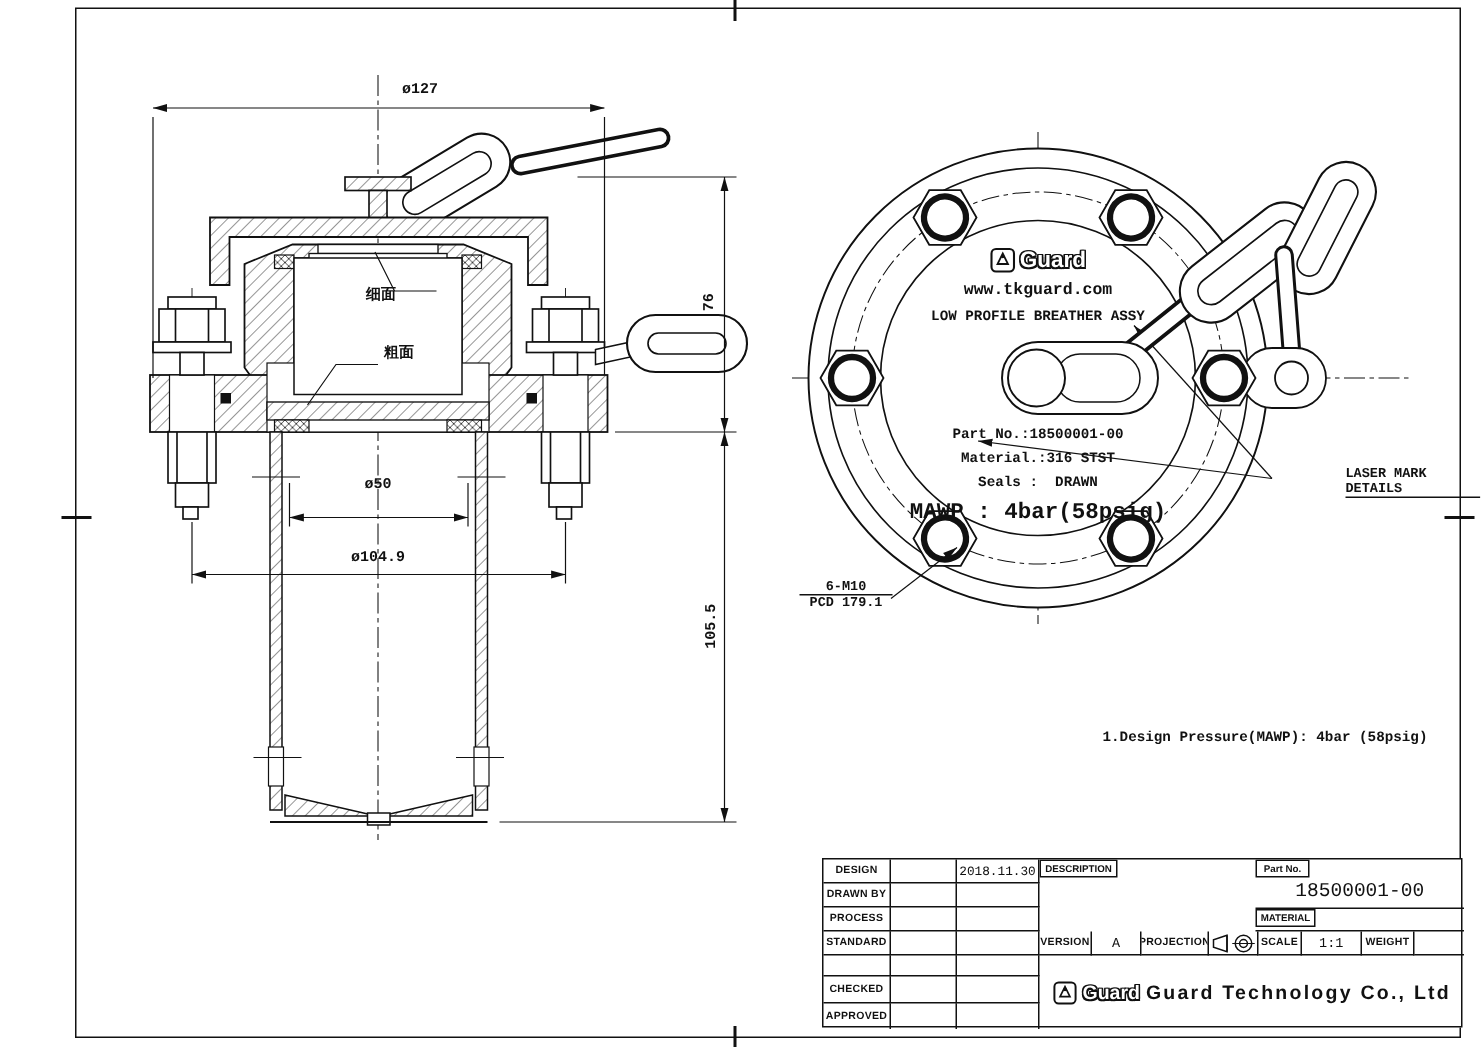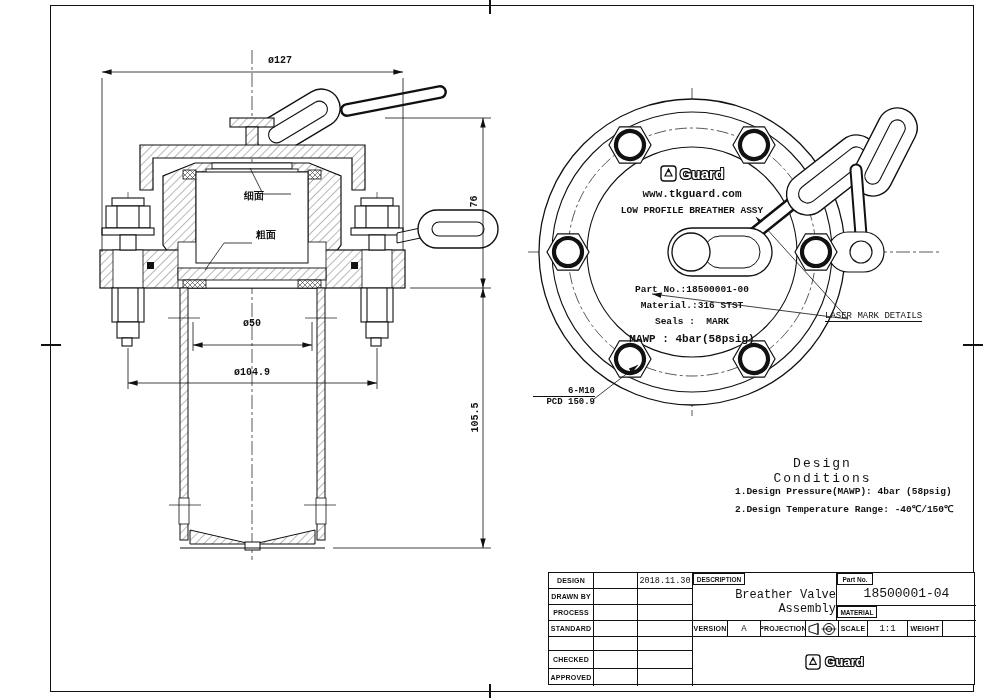--- a/index.html
+++ b/index.html
@@ -15,21 +15,21 @@
   .tvc{text-align:center;}
   .pre{white-space:pre;}
   .ul{border-bottom:1px solid #111;}
   
   #tb{position:absolute;left:548px;top:572px;width:427px;height:113px;border:1.6px solid #111;box-sizing:border-box;background:#fff;}
   .cell{position:absolute;box-sizing:border-box;border-right:1px solid #111;border-bottom:1px solid #111;
         display:flex;align-items:center;justify-content:center;overflow:hidden;}
   .lbl{font:bold 7px "Liberation Sans",sans-serif;letter-spacing:0.2px;}
   .tag{position:absolute;box-sizing:border-box;border:1px solid #111;background:#fff;z-index:3;
        display:flex;align-items:center;justify-content:center;font:bold 6.5px "Liberation Sans",sans-serif;}
-  .mono{font-family:"Liberation Mono","DejaVu Sans Mono",monospace;text-align:right;}
+  .mono{font-family:"Liberation Mono","DejaVu Sans Mono",monospace;}
   .outline-txt{font-weight:bold;color:#fff;
     text-shadow:-1px -1px 0 #111,1px -1px 0 #111,-1px 1px 0 #111,1px 1px 0 #111,0 -1px 0 #111,0 1px 0 #111,-1px 0 0 #111,1px 0 0 #111;}
 </style>
 </head>
 <body>
 
 <div id="sheet">
 
   <div id="frame"></div>
   <div class="tick" style="left:489px;top:0;width:2px;height:14px;"></div>
@@ -227,31 +227,29 @@
       <rect x="1" y="1" width="15" height="15" rx="3" fill="none" stroke="#111" stroke-width="1.4"></rect>
       <path d="M8.5,4 L12,11 L5,11 Z" fill="none" stroke="#111" stroke-width="1.2"></path>
       <circle cx="8.5" cy="6" r="1.2" fill="#111"></circle>
     </svg>
     <span class="outline-txt" style="font-size:15px;font-family:'Liberation Sans',sans-serif;">Guard</span>
   </div>
   <div class="t tvc" style="left:617px;top:188px;width:150px;font-size:11px;font-weight:bold;">www.tkguard.com</div>
   <div class="t tvc" style="left:597px;top:205px;width:190px;font-size:9.5px;font-weight:bold;">LOW PROFILE BREATHER ASSY</div>
   <div class="t tvc" style="left:597px;top:284px;width:190px;font-size:9.5px;font-weight:600;">Part No.:18500001-00</div>
   <div class="t tvc" style="left:597px;top:300px;width:190px;font-size:9.5px;font-weight:600;">Material.:316 STST</div>
-  <div class="t tvc pre" style="left:597px;top:316px;width:190px;font-size:9.5px;font-weight:600;">Seals :  MARK</div>
-  <div class="t tvc" style="left:597px;top:333px;width:190px;font-size:11px;font-weight:600;">MAWP : 4bar(58psig)</div>
-  <div class="t ul" style="left:825px;top:311px;font-size:9px;font-weight:400;">LASER MARK DETAILS</div>
+  <div class="t tvc pre" style="left:597px;top:316px;width:190px;font-size:9.5px;font-weight:600;">Seals :  DRAWN</div>
+  <div class="t tvc" style="left:597px;top:333px;width:190px;font-size:15px;font-weight:600;">MAWP : 4bar(58psig)</div>
+  <div class="t ul" style="left:897px;top:311px;font-size:9px;font-weight:700;">LASER MARK DETAILS</div>
   <div class="abs" style="left:533px;top:386px;width:62px;text-align:center;">
     <div class="mono ul" style="font-size:9px;font-weight:600;">6-M10</div>
-    <div class="mono" style="font-size:9px;font-weight:600;">PCD 150.9</div>
+    <div class="mono" style="font-size:9px;font-weight:600;">PCD 179.1</div>
   </div>
 
-  <div class="t tvc" style="left:740px;top:456px;width:165px;font-size:13px;letter-spacing:2px;">Design Conditions</div>
   <div class="t" style="left:735px;top:486px;font-size:9.5px;font-weight:600;">1.Design Pressure(MAWP): 4bar (58psig)</div>
-  <div class="t" style="left:735px;top:502px;font-size:9.5px;font-weight:600;">2.Design Temperature Range: -40℃/150℃</div>
 
   <div id="tb">
 
     <div class="cell lbl" style="left:0;top:0;width:45px;height:16px;">DESIGN</div>
     <div class="cell" style="left:45px;top:0;width:44px;height:16px;"></div>
     <div class="cell mono" style="left:89px;top:0;width:55px;height:16px;font-size:8.5px;">2018.11.30</div>
 
     <div class="cell lbl" style="left:0;top:16px;width:45px;height:16px;">DRAWN BY</div>
     <div class="cell" style="left:45px;top:16px;width:44px;height:16px;"></div>
     <div class="cell mono" style="left:89px;top:16px;width:55px;height:16px;font-size:8.5px;"></div>
@@ -269,26 +267,23 @@
     <div class="cell" style="left:89px;top:64px;width:55px;height:14px;"></div>
 
     <div class="cell lbl" style="left:0;top:78px;width:45px;height:18px;">CHECKED</div>
     <div class="cell" style="left:45px;top:78px;width:44px;height:18px;"></div>
     <div class="cell" style="left:89px;top:78px;width:55px;height:18px;"></div>
 
     <div class="cell lbl" style="left:0;top:96px;width:45px;height:17px;border-bottom:none;">APPROVED</div>
     <div class="cell" style="left:45px;top:96px;width:44px;height:17px;border-bottom:none;"></div>
     <div class="cell" style="left:89px;top:96px;width:55px;height:17px;border-bottom:none;"></div>
 
-    <div class="cell" style="left:144px;top:0;width:144px;height:48px;">
-      <span class="mono" style="font-size:12px;margin-top:10px;">Breather Valve Assembly</span>
-    </div>
     <div class="tag" style="left:144px;top:0;width:52px;height:12px;">DESCRIPTION</div>
     <div class="cell" style="left:288px;top:0;width:139px;height:33px;border-right:none;">
-      <span class="mono" style="font-size:13px;margin-top:8px;">18500001-04</span>
+      <span class="mono" style="font-size:13px;margin-top:8px;">18500001-00</span>
     </div>
     <div class="tag" style="left:288px;top:0;width:36px;height:12px;">Part No.</div>
     <div class="cell" style="left:288px;top:33px;width:139px;height:15px;border-right:none;">
       <span class="mono" style="font-size:8px;"></span>
     </div>
     <div class="tag" style="left:288px;top:33px;width:40px;height:12px;">MATERIAL</div>
 
     <div class="cell lbl" style="left:144px;top:48px;width:35px;height:16px;">VERSION</div>
     <div class="cell mono" style="left:179px;top:48px;width:33px;height:16px;font-size:9px;">A</div>
     <div class="cell lbl" style="left:212px;top:48px;width:45px;height:16px;">PROJECTION</div>
@@ -306,16 +301,17 @@
     <div class="cell lbl" style="left:359px;top:48px;width:35px;height:16px;">WEIGHT</div>
     <div class="cell" style="left:394px;top:48px;width:33px;height:16px;border-right:none;"></div>
 
     <div class="cell" style="left:144px;top:64px;width:283px;height:49px;border-right:none;border-bottom:none;gap:4px;">
       <svg width="16" height="16" viewBox="0 0 17 17">
         <rect x="1" y="1" width="15" height="15" rx="3" fill="none" stroke="#111" stroke-width="1.4"></rect>
         <path d="M8.5,4 L12,11 L5,11 Z" fill="none" stroke="#111" stroke-width="1.2"></path>
         <circle cx="8.5" cy="6" r="1.2" fill="#111"></circle>
       </svg>
       <span class="outline-txt" style="font-size:13px;">Guard</span>
+      <span style="font:bold 13px 'Liberation Sans',sans-serif;letter-spacing:1.5px;white-space:nowrap;">Guard Technology Co., Ltd</span>
     </div>
   </div>
 
 </div>
 
 </body></html>

